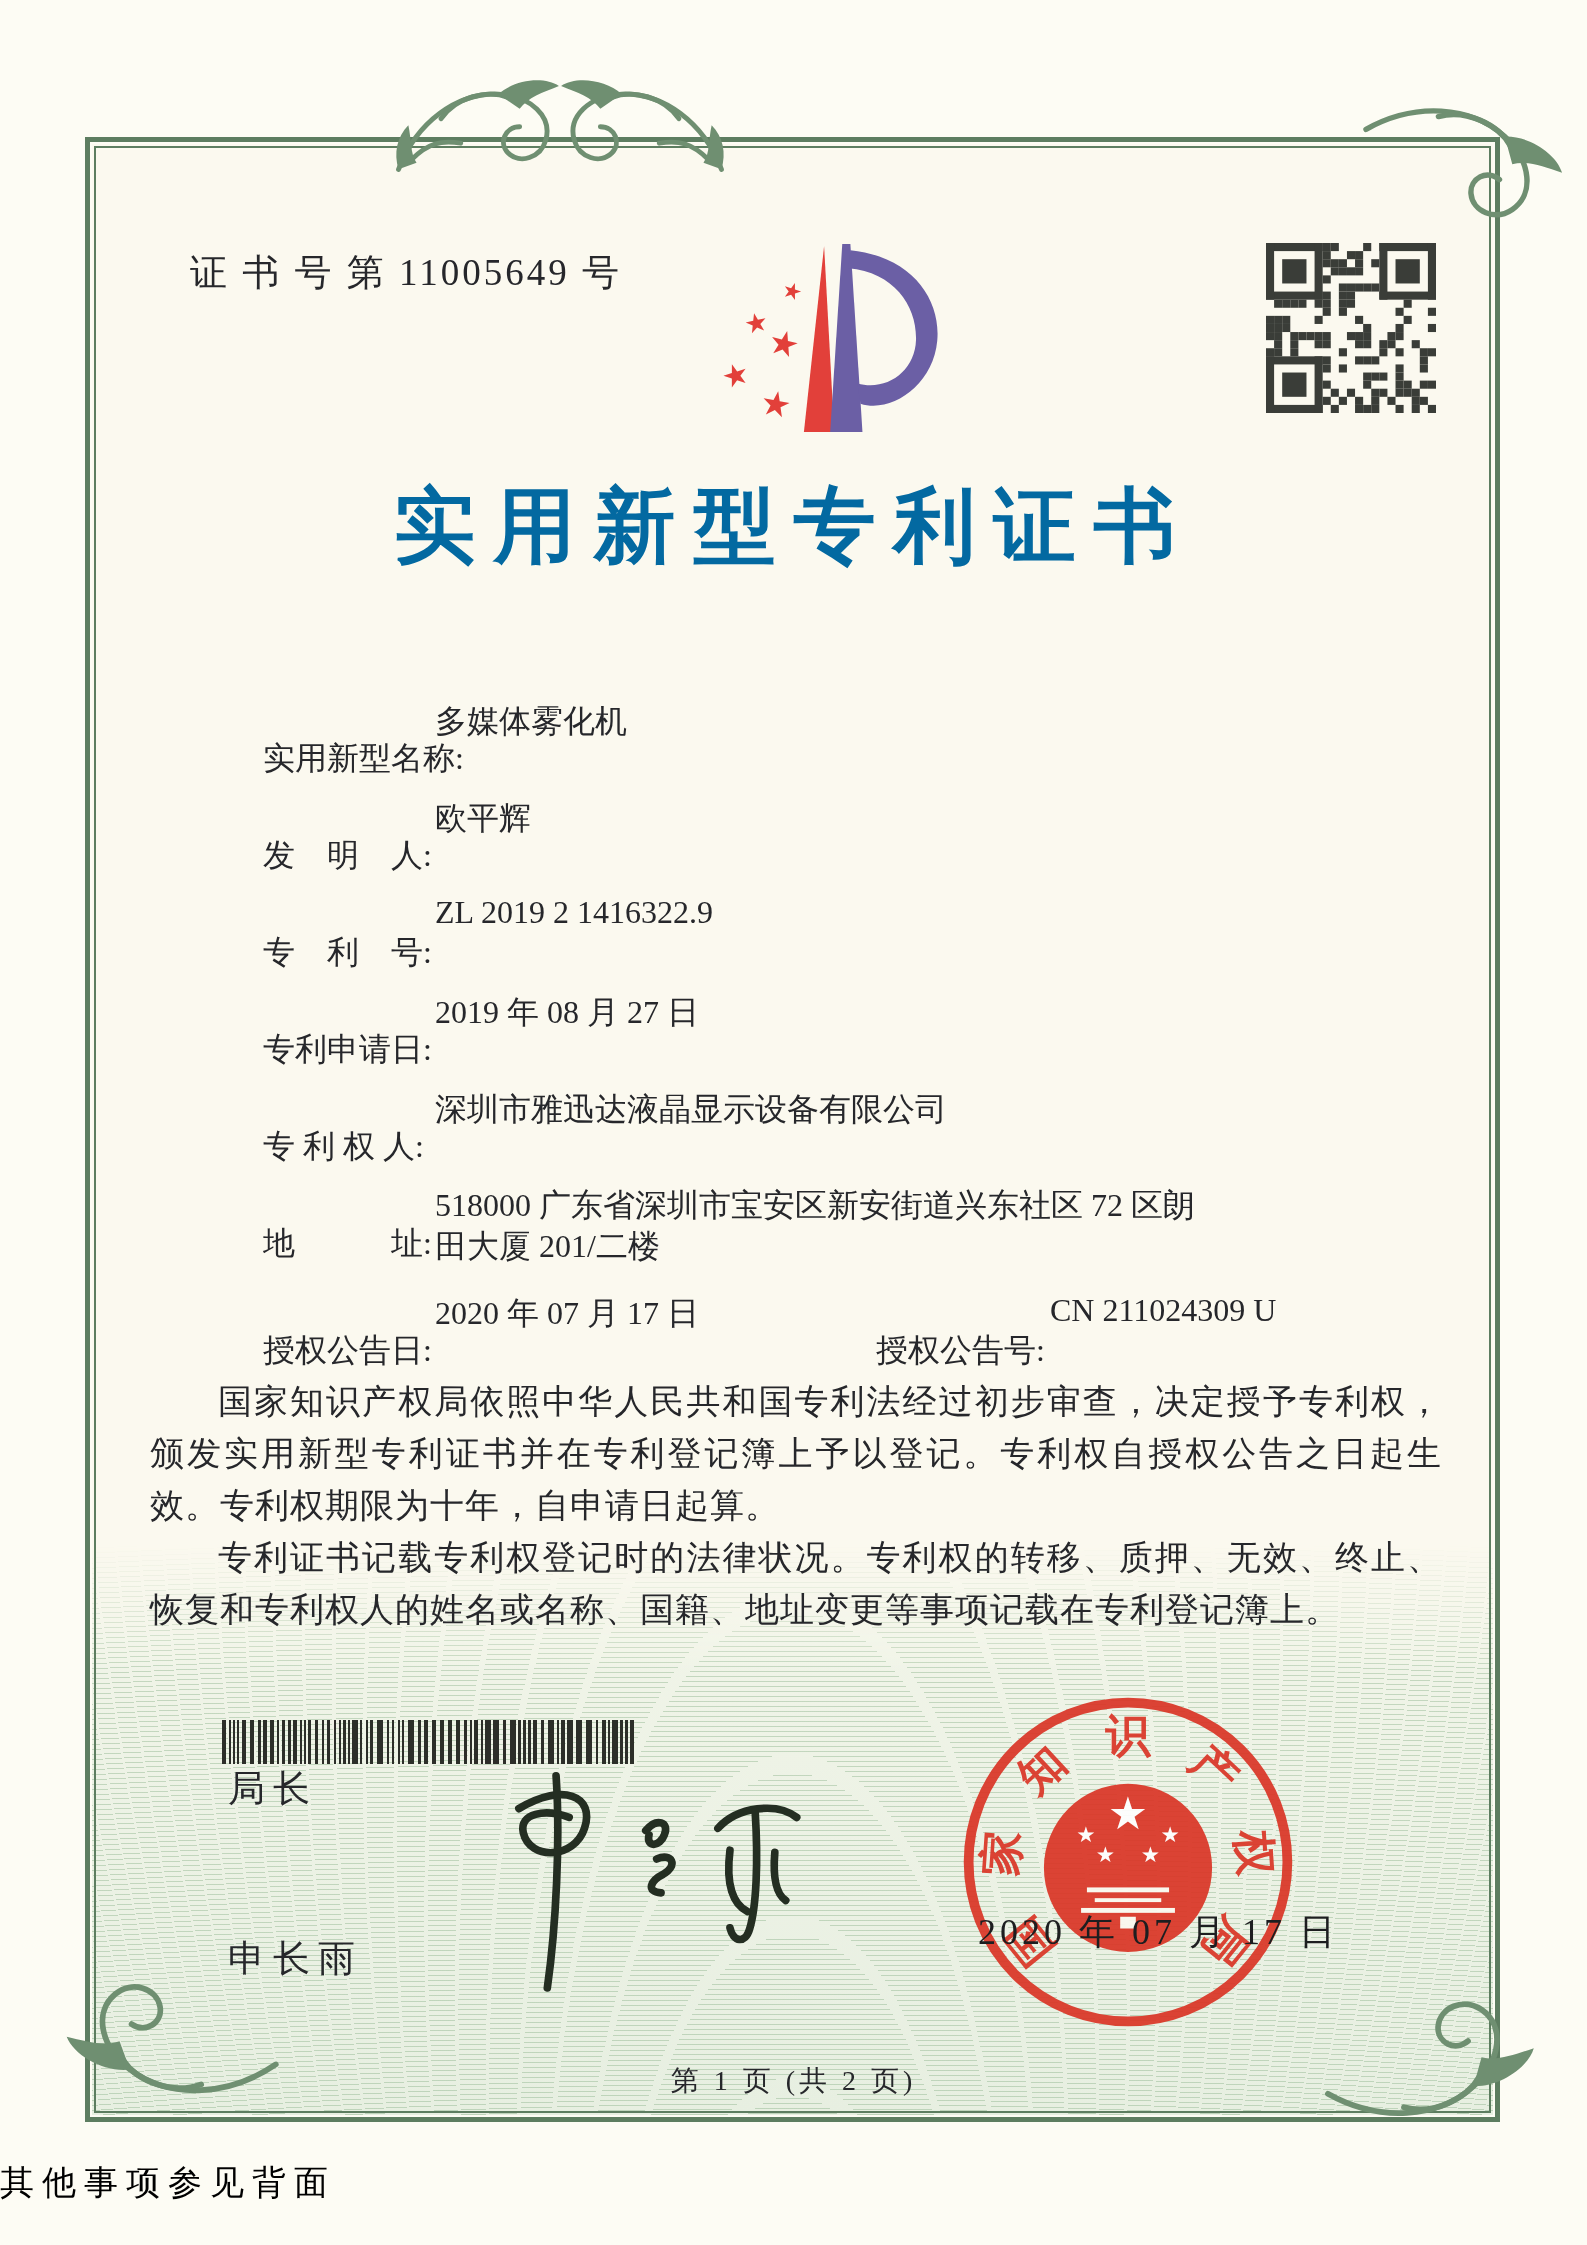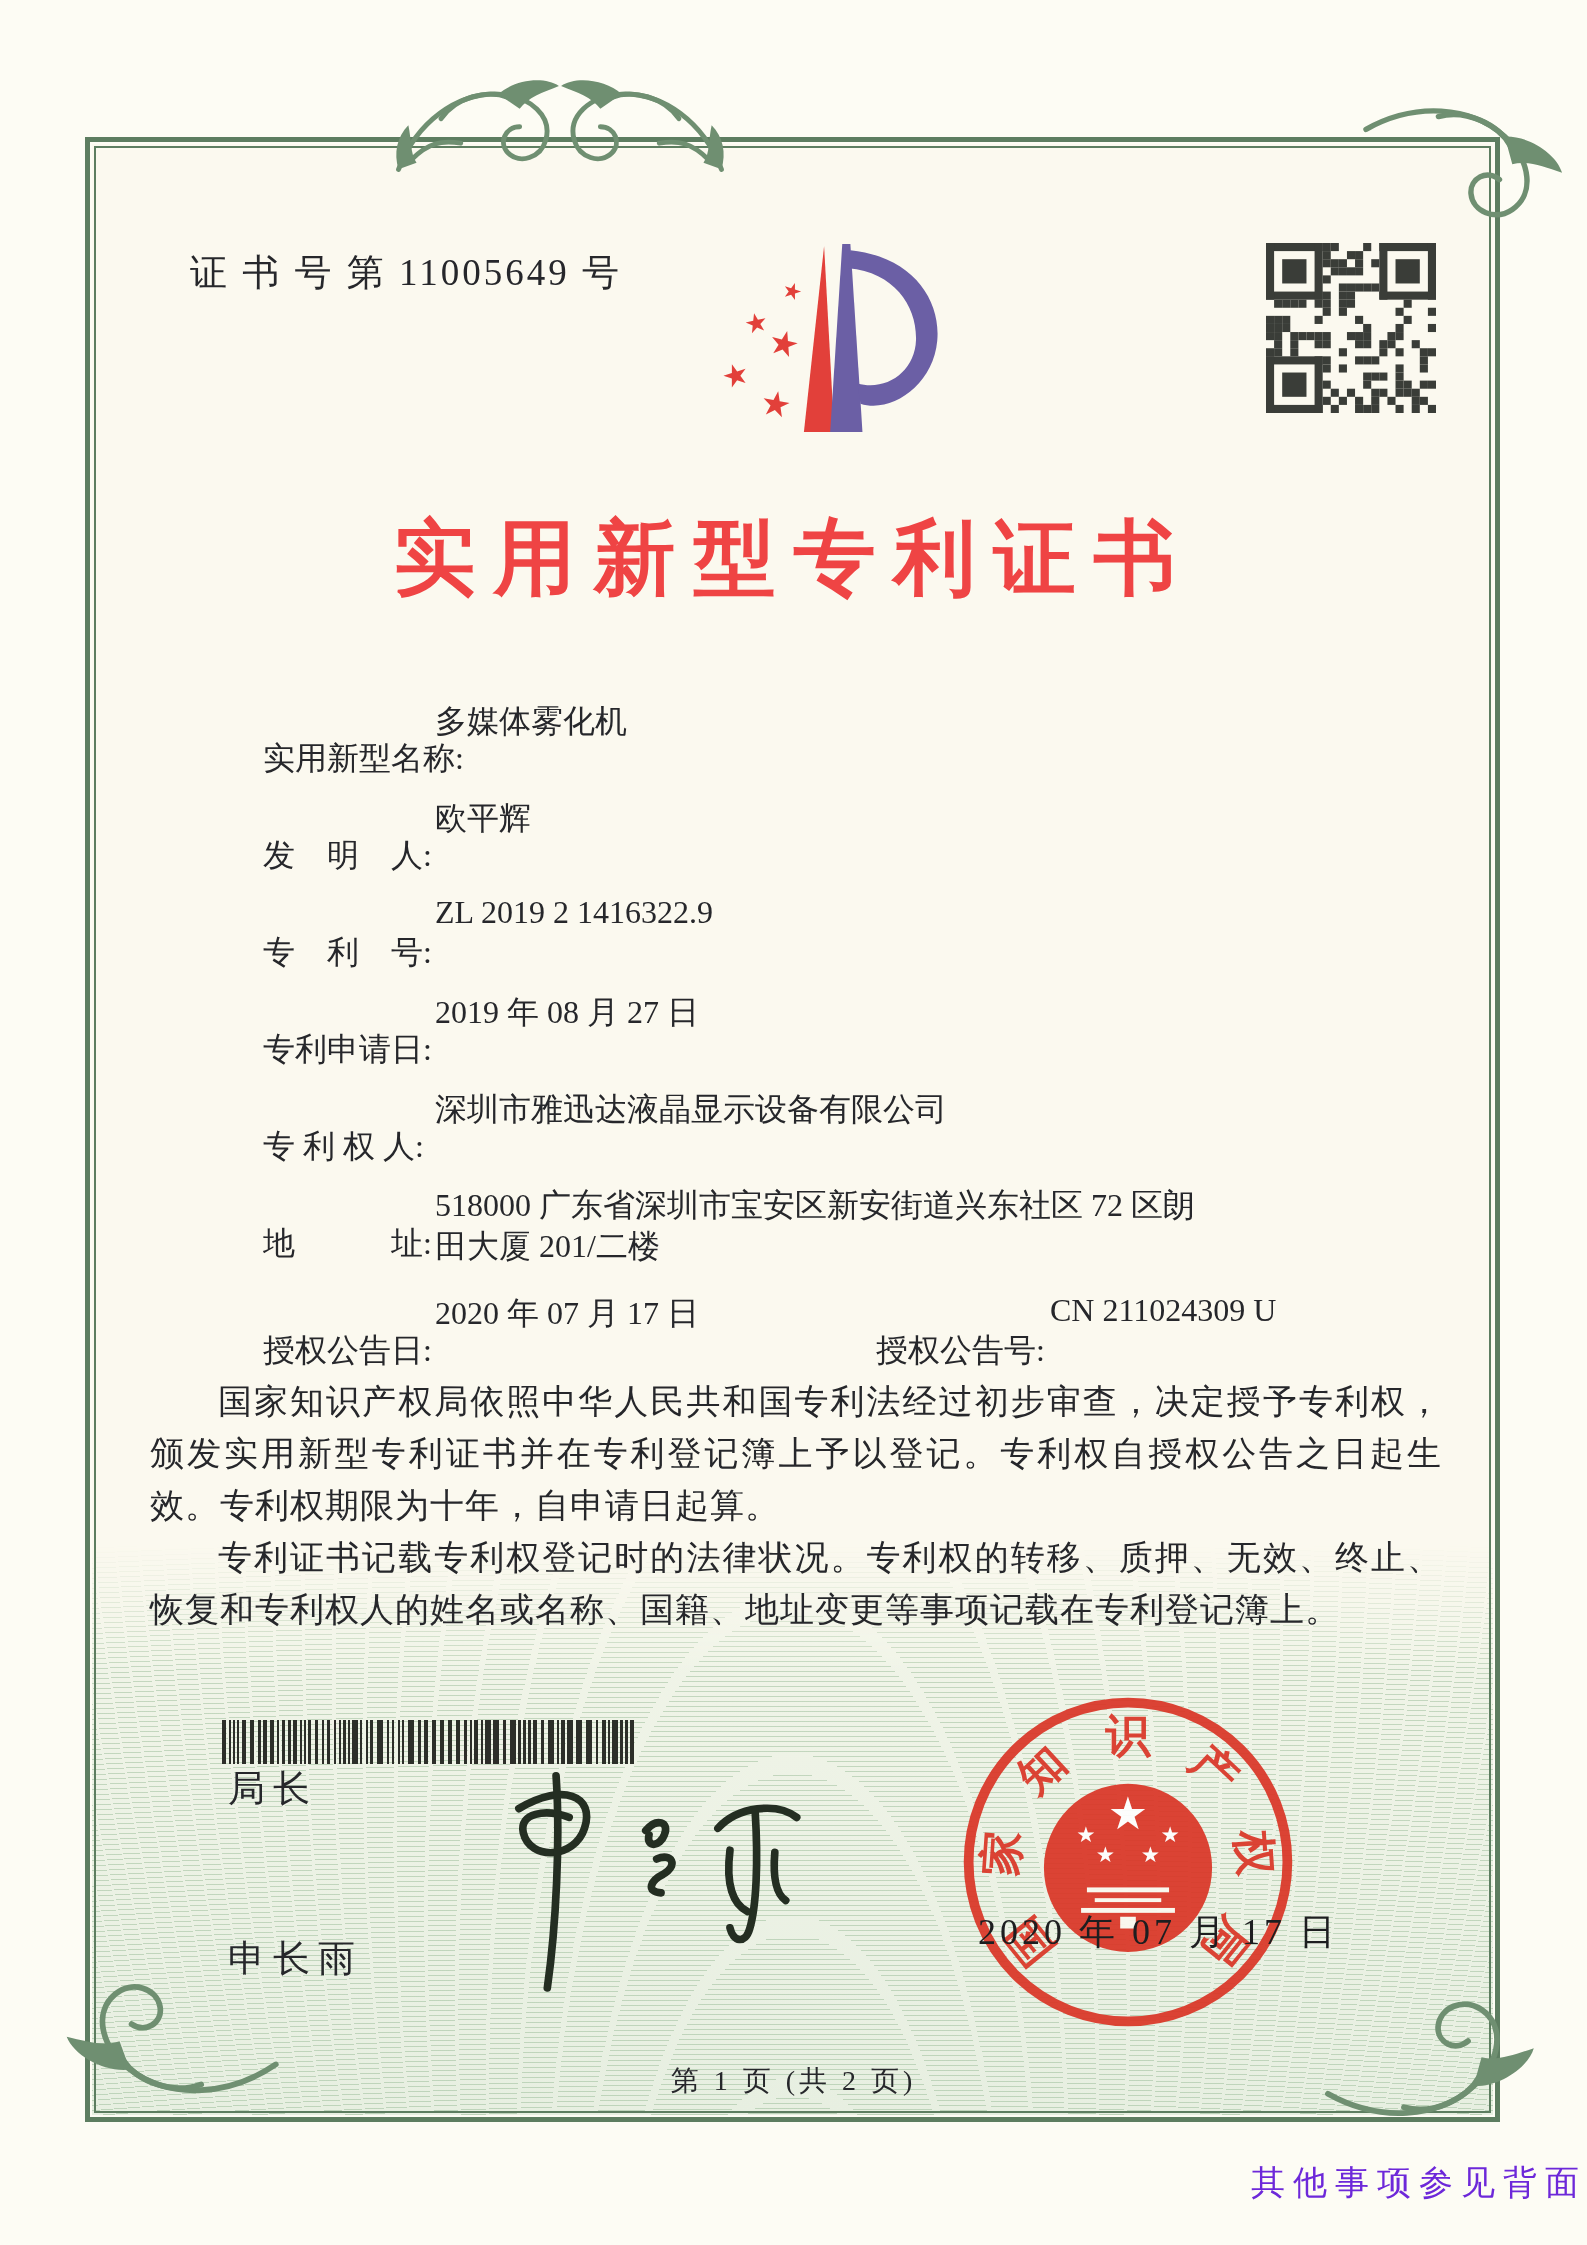--- a/index.html
+++ b/index.html
@@ -17,38 +17,38 @@
      background:
        repeating-radial-gradient(ellipse 2600px 760px at 50% 235%, rgba(124,168,124,.38) 0 3px, rgba(124,168,124,0) 3px 17px),
        linear-gradient(#f2f5e9,#e7efe1);
      -webkit-mask-image:linear-gradient(rgba(0,0,0,0),#000 22%);
      mask-image:linear-gradient(rgba(0,0,0,0),#000 22%);}
   .content{position:absolute;inset:0;z-index:4;}
   .orn{position:absolute;z-index:5;pointer-events:none;}
   .cert-no{position:absolute;left:190px;top:248px;font-size:37px;letter-spacing:3px;white-space:pre;}
   .logo{position:absolute;left:678px;top:236px;width:272px;height:202px;}
   .qr{position:absolute;left:1266px;top:243px;width:170px;height:170px;}
-  .title{position:absolute;left:0;right:0;top:504px;text-align:center;
-         font-size:82px;font-weight:600;letter-spacing:18px;color:#ef4444;white-space:pre;}
+  .title{position:absolute;left:0;right:0;top:472px;text-align:center;
+         font-size:82px;font-weight:600;letter-spacing:18px;color:#0369a1;white-space:pre;}
   .row{position:absolute;left:215px;font-size:32px;white-space:pre;}
   .row .value{position:absolute;left:220px;top:0;white-space:pre;}
   .row .value.wide{white-space:normal;width:772px;line-height:41px;}
   .row2{position:absolute;left:828px;font-size:32px;white-space:pre;}
   .row2 .value{position:absolute;left:222px;top:0;white-space:pre;}
   .paras{position:absolute;left:150px;top:1332px;width:1292px;font-size:34px;
          line-height:52px;letter-spacing:1px;text-align:justify;margin-top:44px;}
   .paras p{margin:0;text-indent:2em;}
   .barcode{position:absolute;left:222px;top:1720px;width:415px;height:44px;}
   .director-label{position:absolute;left:228px;top:1764px;font-size:37px;letter-spacing:8px;}
   .director-name{position:absolute;left:228px;top:1934px;font-size:37px;letter-spacing:8px;}
   .sig{position:absolute;left:462px;top:1758px;width:350px;height:250px;}
   .seal{position:absolute;left:952px;top:1686px;width:352px;height:352px;opacity:.92;}
   .seal-date{position:absolute;left:978px;top:1908px;font-size:36px;letter-spacing:4px;color:#1d1e20;white-space:pre;}
   .page-info{position:absolute;left:0;right:0;top:2062px;text-align:center;font-size:28px;letter-spacing:4px;}
-  .back-note{position:absolute;left:0;right:0;top:2160px;text-align:right;font-size:34px;letter-spacing:8px;color:#6d28d9;}
+  .back-note{position:absolute;left:0;right:0;top:2160px;text-align:left;font-size:34px;letter-spacing:8px;color:#000000;}
 </style>
 </head>
 <body>
 
 <div class="page">
   <div class="inner-paper"></div>
   <div class="wave-zone"></div>
   <div class="frame"></div>
 
   <svg class="orn" style="left:392px;top:60px;width:180px;height:132px;" viewBox="0 0 220 150">

